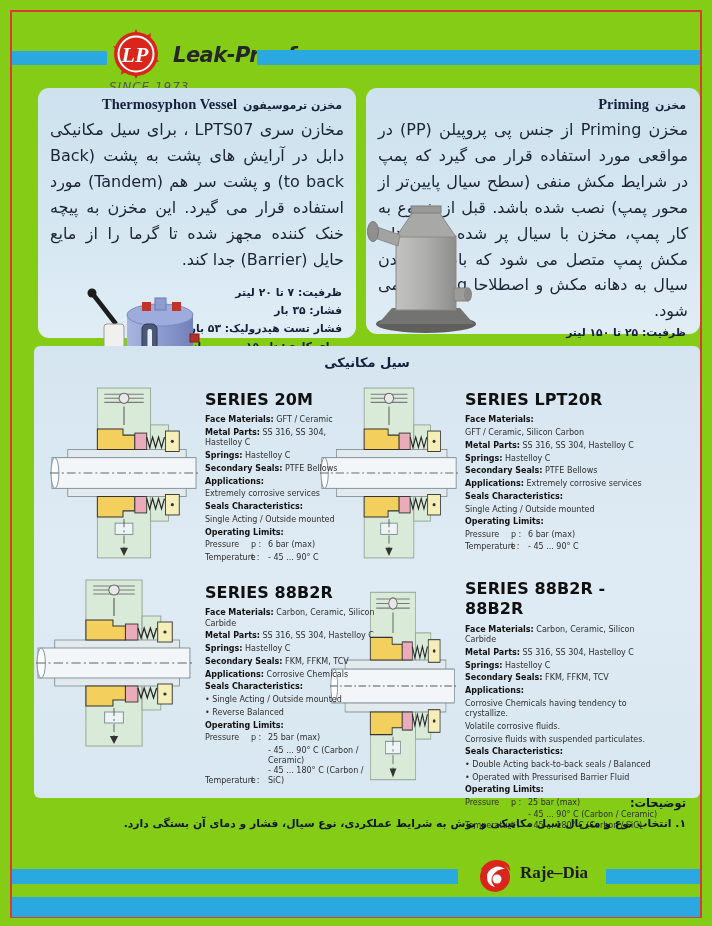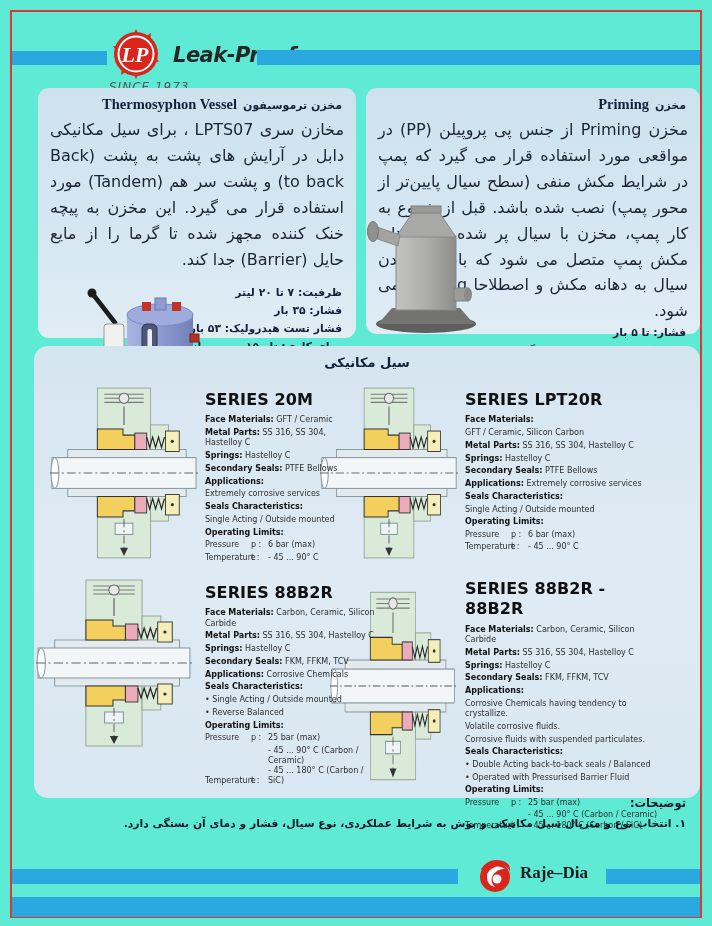--- a/index.html
+++ b/index.html
@@ -1,16 +1,16 @@
 <!DOCTYPE html>
 <html><head>
 <meta charset="utf-8">
 <style>
   html,body{margin:0;padding:0;background:#e9e9e9;}
-  .page{position:relative;width:712px;height:926px;background:#5eead4;margin:0 auto;
+  .page{position:relative;width:712px;height:926px;background:#84cc16;margin:0 auto;
         font-family:"DejaVu Sans",sans-serif;overflow:hidden;}
   .frame{position:absolute;left:10px;top:10px;right:10px;bottom:8px;border:2px solid #d93a31;pointer-events:none;}
 
   
   .bar{position:absolute;background:#2aa9e0;}
   .bar-hleft{left:12px;top:51px;width:95px;height:14px;}
   .bar-hright{left:257px;top:50px;right:12px;height:15px;}
   .lp-logo{position:absolute;left:111px;top:29px;width:50px;height:50px;}
   .since{position:absolute;left:109px;top:80px;font-size:12px;font-style:italic;color:#555;letter-spacing:1px;}
   .brand{position:absolute;left:173px;top:43px;font-size:21px;font-weight:bold;font-style:italic;color:#262626;letter-spacing:-0.5px;}
@@ -24,21 +24,21 @@
   .t-en{font-family:"Liberation Serif","DejaVu Serif",serif;font-size:14.5px;font-weight:bold;color:#14203a;}
   .card p{margin:2px 12px 0 12px;direction:rtl;text-align:justify;font-size:16px;line-height:1.62;color:#1b2335;}
   .specs{position:absolute;right:14px;direction:rtl;text-align:right;font-size:10.8px;font-weight:bold;color:#141f38;line-height:1.68;}
   #thermo-specs{top:196px;}
   #priming-specs{top:236px;}
   .vessel{position:absolute;}
   .vessel-thermo{left:46px;top:196px;width:142px;height:140px;}
   .vessel-priming{left:-6px;top:116px;width:132px;height:136px;}
 
   
-  .panel{position:absolute;left:34px;top:346px;width:666px;height:452px;border-radius:14px;
+  .panel{position:absolute;left:34px;top:346px;width:666px;height:452px;border-radius:6px;
          background:linear-gradient(180deg,#d5e5f0 0%,#dfebf4 50%,#d8e7f1 100%);}
   .panel-title{position:absolute;left:0;right:0;top:9px;text-align:center;font-size:13px;font-weight:bold;color:#12203d;direction:rtl;}
 
   .series{position:absolute;color:#2e2e2e;font-size:8px;line-height:1.28;}
   #series-0{left:205px;top:390px;width:138px;}
   #series-1{left:465px;top:390px;width:182px;}
   #series-2{left:205px;top:583px;width:170px;}
   #series-3{left:465px;top:579px;width:200px;}
   .s-name{font-size:16px;font-weight:bold;color:#101010;margin-bottom:5px;letter-spacing:0.1px;}
   .s-line{margin-bottom:2.5px;}
@@ -149,20 +149,21 @@
     </div>
   </section>
 
   <section class="card card-priming">
     <h2>
       <span class="t-fa">مخزن</span>
       <span class="t-en">Priming</span>
     </h2>
     <p>مخزن Priming از جنس پی پروپیلن (PP) در مواقعی مورد استفاده قرار می گیرد که پمپ در شرایط مکش منفی (سطح سیال پایین‌تر از محور پمپ) نصب شده باشد. قبل از شروع به کار پمپ، مخزن با سیال پر شده و به دهانه مکش پمپ متصل می شود که باعث کشیدن سیال به دهانه مکش و اصطلاحا Priming می شود.</p>
     <div class="specs" id="priming-specs">
+        <div class="spec-line">ظرفیت: ۲۵ تا ۱۵۰ لیتر</div>
         <div class="spec-line">فشار: تا ۵ بار</div>
         <div class="spec-line">دمای کاری: تا ۸۰ درجه سانتیگراد</div>
       </div>
     <div class="vessel vessel-priming">
       <svg viewBox="0 0 132 136" width="132" height="136">
         <defs>
           <linearGradient id="gv2" x1="0" x2="1">
             <stop offset="0" stop-color="#c2c2c0"></stop>
               <stop offset="0.5" stop-color="#aeaeac"></stop>
               <stop offset="1" stop-color="#8d8d8b"></stop>

